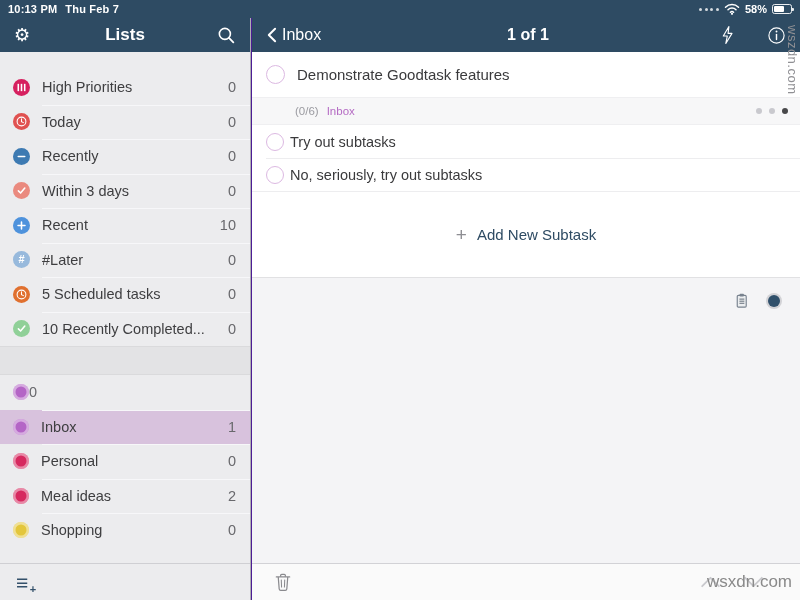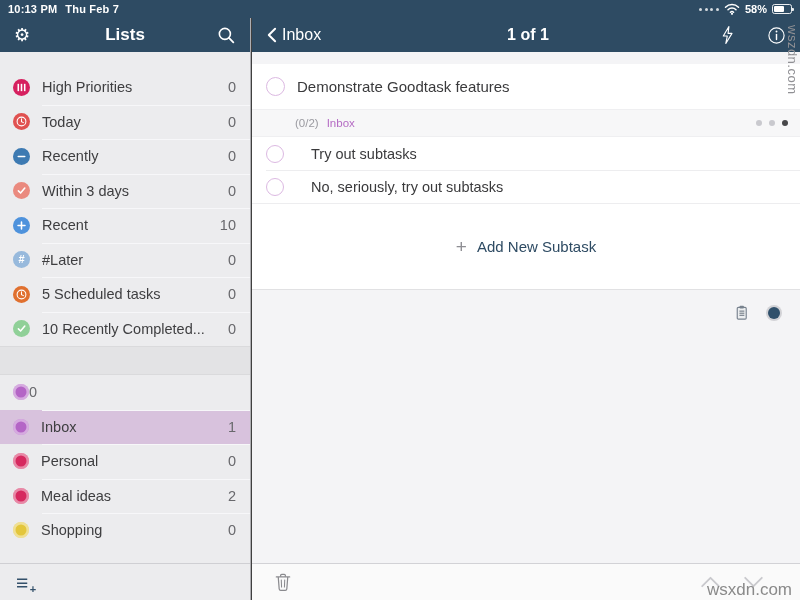--- a/index.html
+++ b/index.html
@@ -1,18 +1,18 @@
 <!DOCTYPE html>
 <html><head>
 <meta charset="utf-8">
 <style>
   * { margin:0; padding:0; box-sizing:border-box; }
   html,body { width:800px; height:600px; overflow:hidden; }
   body { font-family:"Liberation Sans", sans-serif; background:#fff; }
-  .app { position:relative; width:800px; height:600px; background:#404040; overflow:hidden; }
+  .app { position:relative; width:800px; height:600px; background:#4c1d95; overflow:hidden; }
 
   
   .statusbar { position:absolute; top:0; left:0; right:0; height:18px; background:#2e4b63;
     display:flex; align-items:center; justify-content:space-between; padding:0 8px; z-index:5; }
   .sb-left { color:#fff; font-size:11px; font-weight:bold; letter-spacing:.2px; display:flex; gap:8px; }
   .sb-right { display:flex; align-items:center; gap:5px; }
   .cell-dots { display:flex; gap:2.5px; align-items:center; }
   .cell-dots i { width:3px; height:3px; border-radius:50%; background:rgba(255,255,255,.8); }
   .sb-batt-pct { color:#fff; font-size:11px; font-weight:bold; }
   .battery { position:relative; width:20px; height:10px; border:1px solid rgba(255,255,255,.9); border-radius:2.5px; }
@@ -46,48 +46,48 @@
   .main { position:absolute; top:18px; left:252px; right:0; bottom:0; background:#f4f4f6; }
   .main-header { position:absolute; top:0; left:0; right:0; height:34px; background:#2e4b63;
     display:flex; align-items:center; padding:0 14px; }
   .back { display:flex; align-items:center; gap:5px; z-index:1; }
   .back-label { color:#fff; font-size:16px; }
   .main-title { position:absolute; left:4px; right:0; text-align:center; color:#fff; font-size:16px; font-weight:bold; }
   .hdr-actions { position:absolute; right:14px; display:flex; align-items:center; gap:32px; }
 
   .content { position:absolute; top:34px; left:0; right:0; bottom:37px; }
   .card { background:#fff; border-bottom:1px solid #e1e1e3; }
-  .task-row { height:45px; display:flex; align-items:center; padding:0 14px; background:#fff;margin-top:12px; }
+  .task-row { height:45px; display:flex; align-items:center; padding:0 14px; background:#fff; }
   .cb { width:19px; height:19px; border-radius:50%; border:1.6px solid #dcb9e2; background:#fff; flex:0 0 19px; }
   .task-title { margin-left:12px; font-size:15px; color:#3a3a3c; }
   .info-row { height:28px; background:#f7f7f8; display:flex; align-items:center; padding:0 12px 0 43px;
     border-top:1px solid #efeff1; border-bottom:1px solid #efeff1; }
   .progress { font-size:11.5px; color:#9a9aa0; }
   .listname { font-size:11.5px; color:#b56cc4; margin-left:8px; flex:1; }
   .page-dots { display:flex; gap:7px; align-items:center; }
   .pdot { width:6px; height:6px; border-radius:50%; background:#c9c9ce; }
   .pdot.on { background:#48484a; }
   .sub-row { position:relative; height:33px; display:flex; align-items:center; padding:0 14px; background:#fff; }
   .sub-row + .sub-row::before { content:""; position:absolute; top:0; left:14px; right:0; height:1px; background:#ededef; }
   .sub-row .cb { width:18px; height:18px; flex-basis:18px; }
-  .sub-title { margin-left:27px; font-size:14.5px; color:#3a3a3c; }
+  .sub-title { margin-left:6px; font-size:14.5px; color:#3a3a3c; }
   .add-area { height:86px; background:#fff; border-top:1px solid #ededef; display:flex; align-items:center; justify-content:center; }
   .add-btn { display:flex; align-items:center; gap:10px; cursor:default; }
   .add-plus { color:#8e8e93; font-size:19px; font-weight:400; line-height:1; }
   .add-label { color:#2e4b63; font-size:15px; }
   .detail-icons { display:flex; justify-content:flex-end; align-items:center; gap:18px; padding:14px 20px 0 0; }
   .radio-dot { width:12px; height:12px; border-radius:50%; background:#30506b; box-shadow:0 0 0 2px #d2d2d6; }
 
   .main-toolbar { position:absolute; left:0; right:0; bottom:0; height:37px; background:#fafafa;
     border-top:1px solid #d2d2d6; display:flex; align-items:center; padding:0 22px; }
   .tb-right { margin-left:auto; display:flex; align-items:center; gap:22px; padding-right:14px; }
 
   
   .wm-top { position:absolute; top:25px; right:0px; writing-mode:vertical-rl; font-size:13px; color:#909094; z-index:9; letter-spacing:.5px; }
-  .wm-bottom { position:absolute; right:8px; bottom:0px; font-size:17px; color:#8a8a8a; z-index:9; }
+  .wm-bottom { position:absolute; right:8px; bottom:8px; font-size:17px; color:#8a8a8a; z-index:9; }
 </style>
 </head>
 <body>
 
 <div class="app">
 
   <div class="statusbar">
     <div class="sb-left">
       <span>10:13 PM</span>
       <span>Thu Feb 7</span>
@@ -267,21 +267,21 @@
       </span>
     </div>
 
     <div class="content">
       <div class="card">
         <div class="task-row">
           <span class="cb"></span>
           <span class="task-title">Demonstrate Goodtask features</span>
         </div>
         <div class="info-row">
-          <span class="progress">(0/2)</span>
+          <span class="progress">(0/6)</span>
           <span class="listname">Inbox</span>
           <span class="page-dots">
             <span class="pdot"></span>
             <span class="pdot"></span>
             <span class="pdot on"></span>
           </span>
         </div>
         <div class="sub-row">
           <span class="cb"></span>
           <span class="sub-title">Try out subtasks</span>

